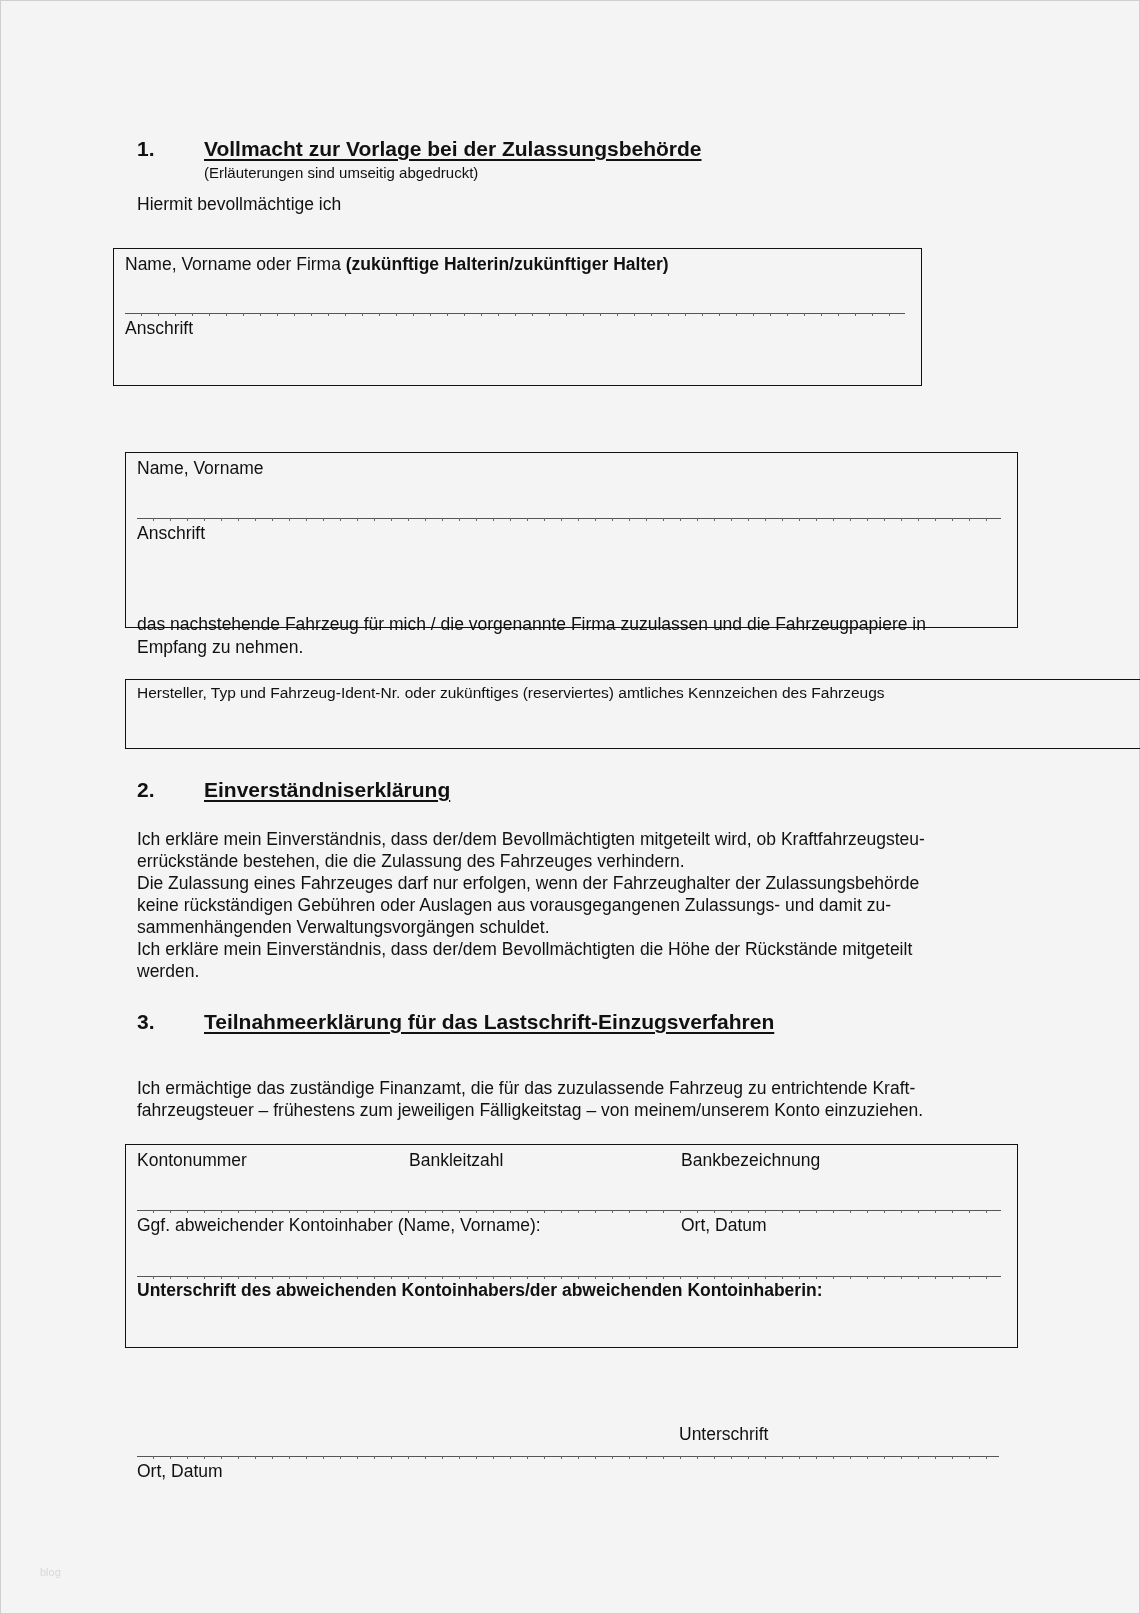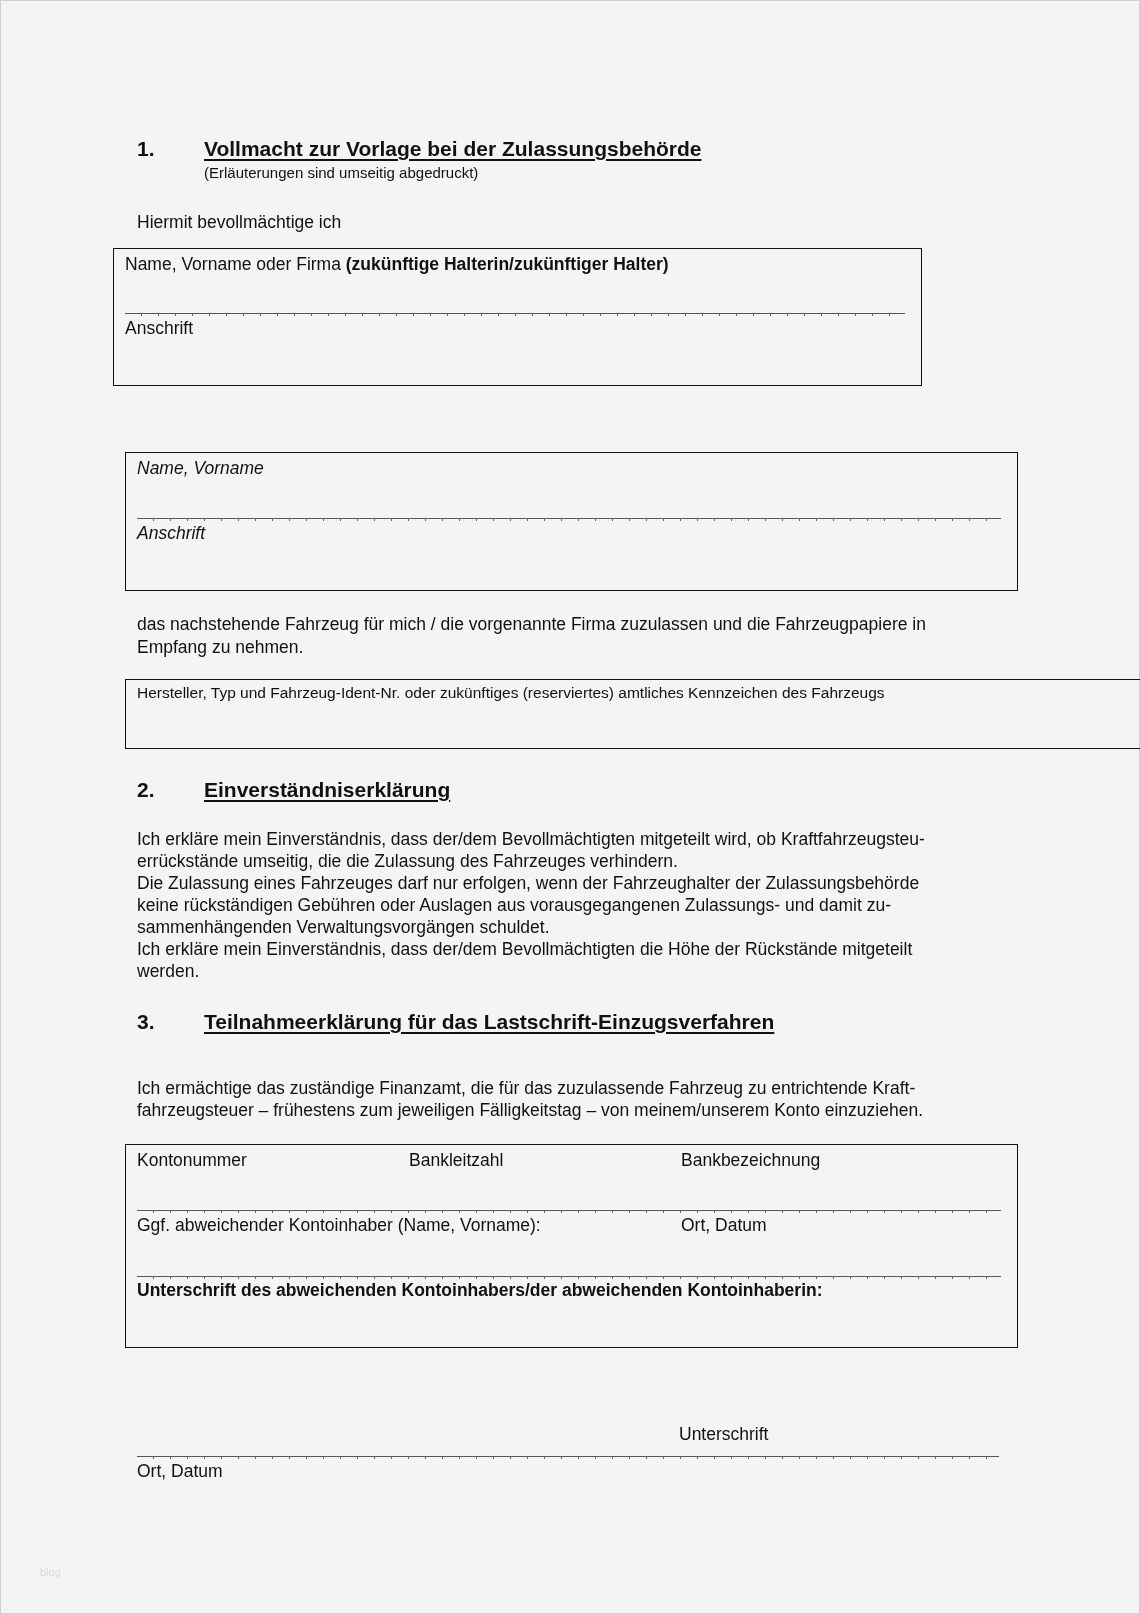--- a/index.html
+++ b/index.html
@@ -30,47 +30,47 @@
   .watermark { color: #d8d8d8; font-size: 11px; }
 </style>
 </head>
 <body>
 
 <div class="page-frame">
 
   <span class="abs h-num" style="left:136px; top:136px;">1.</span>
   <span class="abs h-title" style="left:203px; top:136px;">Vollmacht zur Vorlage bei der Zulassungsbehörde</span>
   <span class="abs sub" style="left:203px; top:163px;">(Erläuterungen sind umseitig abgedruckt)</span>
-  <span class="abs txt" style="left:136px; top:210px;">Hiermit bevollmächtige ich</span>
+  <span class="abs txt" style="left:136px; top:192px;">Hiermit bevollmächtige ich</span>
 
   <div class="box" style="left:112px; top:247px; width:809px; height:138px;padding-left:48px;">
     <span class="abs txt" style="left:11px; top:4px;"><span>Name, Vorname oder Firma </span><span class="bold">(zukünftige Halterin/zukünftiger Halter)</span></span>
     <div class="dash" style="left:11px; right:16px; top:64px;"></div>
     <span class="abs txt" style="left:11px; top:68px;">Anschrift</span>
   </div>
 
 
-  <div class="box" style="left:124px; top:451px; width:893px; height:139px;font-style:italic;">
+  <div class="box" style="left:124px; top:451px; width:893px; height:176px;">
     <span class="abs txt" style="left:11px; top:4px;">Name, Vorname</span>
     <div class="dash" style="left:11px; right:16px; top:65px;"></div>
     <span class="abs txt" style="left:11px; top:69px;">Anschrift</span>
   </div>
 
   <span class="abs txt" style="left:136px; top:612px;">das nachstehende Fahrzeug für mich / die vorgenannte Firma zuzulassen und die Fahrzeugpapiere in</span>
   <span class="abs txt" style="left:136px; top:635px;">Empfang zu nehmen.</span>
 
   <div class="box" style="left:124px; top:678px; width:1061px; height:70px;text-decoration:underline;">
     <span class="abs small" style="left:11px; top:4px;">Hersteller, Typ und Fahrzeug-Ident-Nr. oder zukünftiges (reserviertes) amtliches Kennzeichen des Fahrzeugs</span>
   </div>
 
   <span class="abs h-num" style="left:136px; top:777px;">2.</span>
   <span class="abs h-title" style="left:203px; top:777px;">Einverständniserklärung</span>
   <div class="abs" style="left:136px; top:827px;">
     <div class="txt">Ich erkläre mein Einverständnis, dass der/dem Bevollmächtigten mitgeteilt wird, ob Kraftfahrzeugsteu-</div>
-    <div class="txt">errückstände umseitig, die die Zulassung des Fahrzeuges verhindern.</div>
+    <div class="txt">errückstände bestehen, die die Zulassung des Fahrzeuges verhindern.</div>
     <div class="txt">Die Zulassung eines Fahrzeuges darf nur erfolgen, wenn der Fahrzeughalter der Zulassungsbehörde</div>
     <div class="txt">keine rückständigen Gebühren oder Auslagen aus vorausgegangenen Zulassungs- und damit zu-</div>
     <div class="txt">sammenhängenden Verwaltungsvorgängen schuldet.</div>
     <div class="txt">Ich erkläre mein Einverständnis, dass der/dem Bevollmächtigten die Höhe der Rückstände mitgeteilt</div>
     <div class="txt">werden.</div>
   </div>
 
   <span class="abs h-num" style="left:136px; top:1009px;">3.</span>
   <span class="abs h-title" style="left:203px; top:1009px;">Teilnahmeerklärung für das Lastschrift-Einzugsverfahren</span>
   <div class="abs" style="left:136px; top:1076px;">

